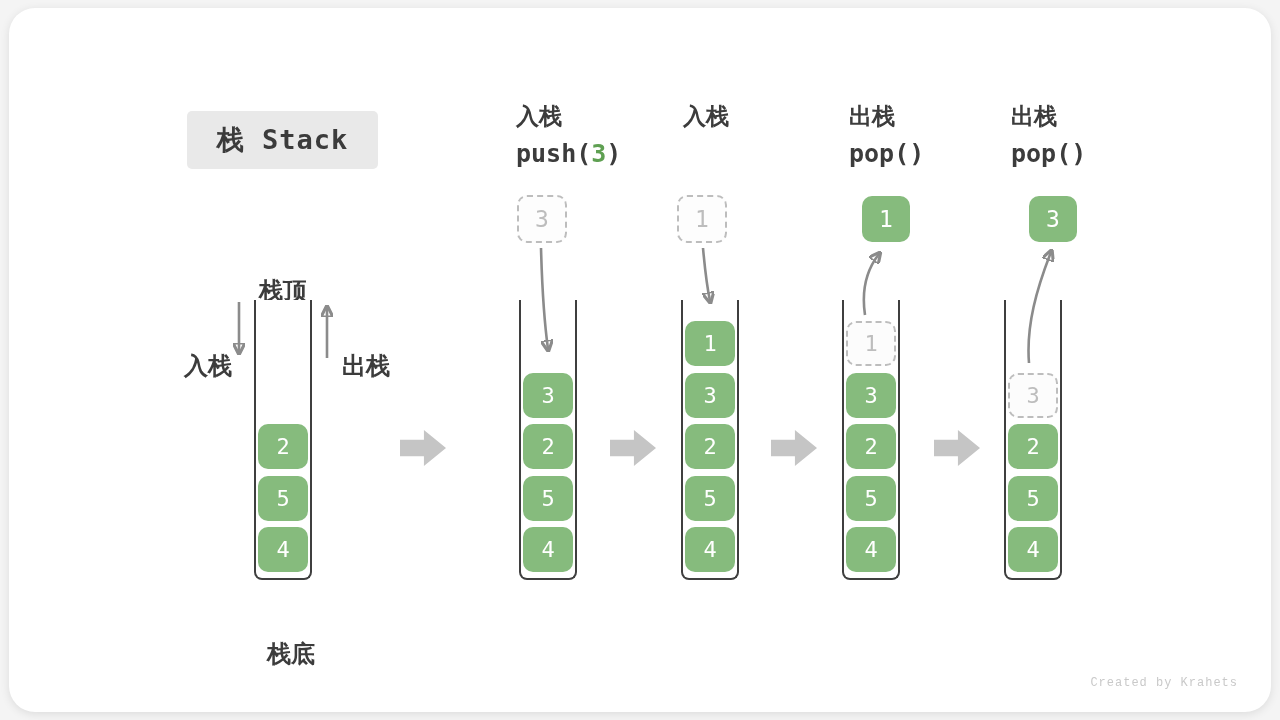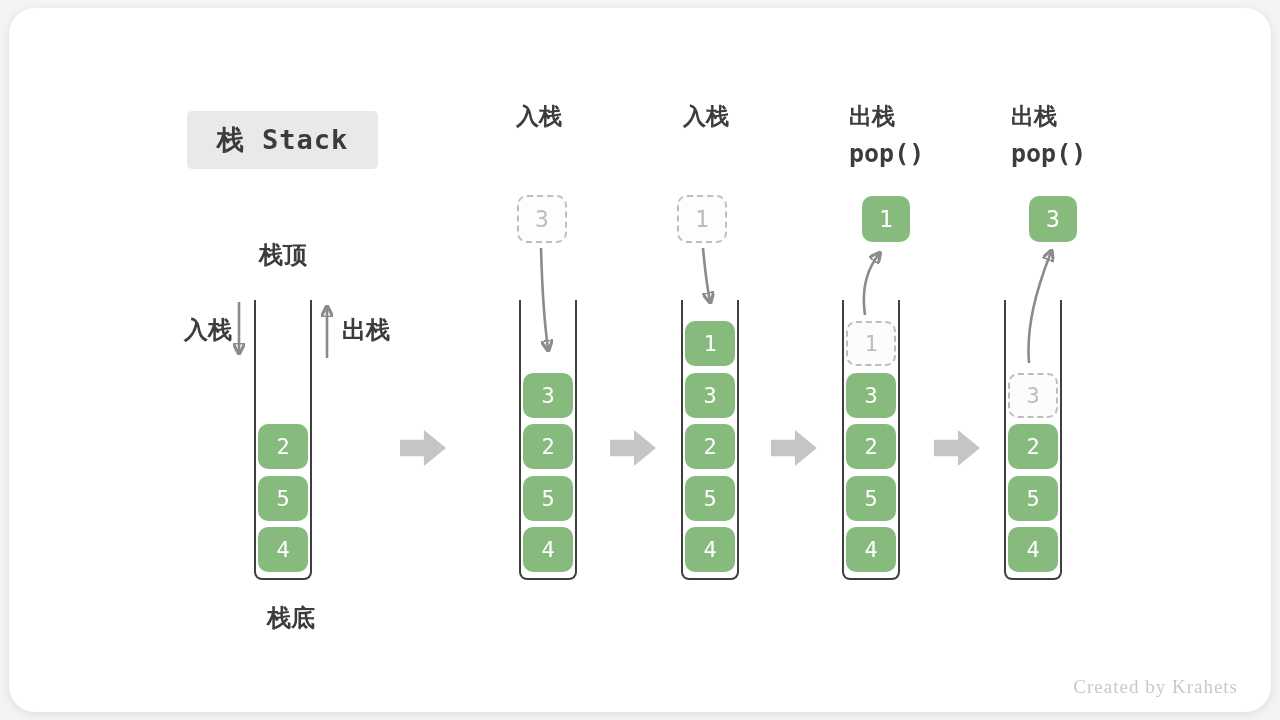--- a/index.html
+++ b/index.html
@@ -47,21 +47,21 @@
   .op .op-cjk{font-size:23px;font-weight:700;line-height:1;}
   .op .op-code{
     margin-top:13px;
     font-family:"DejaVu Sans Mono","Liberation Mono",monospace;
     font-size:25px;font-weight:600;line-height:1;
   }
   .op .op-code .arg{color:var(--code-green);}
 
   .label{
     position:absolute;color:var(--label-dark);
-    font-size:24px;font-weight:700;line-height:1;
+    font-size:24px;font-weight:700;line-height:1;margin-top:36px;
   }
   .label.centered{width:58px;text-align:center;}
 
   .float-box{
     position:absolute;width:50px;height:48px;border-radius:10px;
     display:flex;align-items:center;justify-content:center;
     font-family:"DejaVu Sans Mono","Liberation Mono",monospace;
     font-size:23px;
   }
   .float-box.dashed{
@@ -100,38 +100,39 @@
     position:absolute;top:430px;width:46px;height:36px;
     background:var(--arrow-gray);
     clip-path:polygon(0 27%,52% 27%,52% 0,100% 50%,52% 100%,52% 73%,0 73%);
   }
 
   svg.overlay{position:absolute;inset:0;pointer-events:none;}
   svg.overlay path{stroke:var(--curve-gray);stroke-width:2.6;fill:none;}
 
   .watermark{
     position:absolute;right:42px;top:676px;
-    font-family:Liberation Serif, serif;
-    font-size:19px;color:var(--watermark-gray);
+    font-family:Liberation Mono, monospace;
+    font-size:12px;color:var(--watermark-gray);
     letter-spacing:1px;
   }
 </style>
 </head>
 <body>
 
 <div class="card"></div>
 
 <div class="layer">
 
   <div class="title-box">
     <span>栈 Stack</span>
   </div>
 
   <div class="op" style="left:516px">
     <div class="op-cjk">入栈</div>
+    <div class="op-code"><span>push(</span><span class="arg">3</span><span>)</span></div>
   </div>
   <div class="op" style="left:683px">
     <div class="op-cjk">入栈</div>
   </div>
   <div class="op" style="left:849px">
     <div class="op-cjk">出栈</div>
     <div class="op-code"><span>pop(</span><span class="arg"></span><span>)</span></div>
   </div>
   <div class="op" style="left:1011px">
     <div class="op-cjk">出栈</div>

